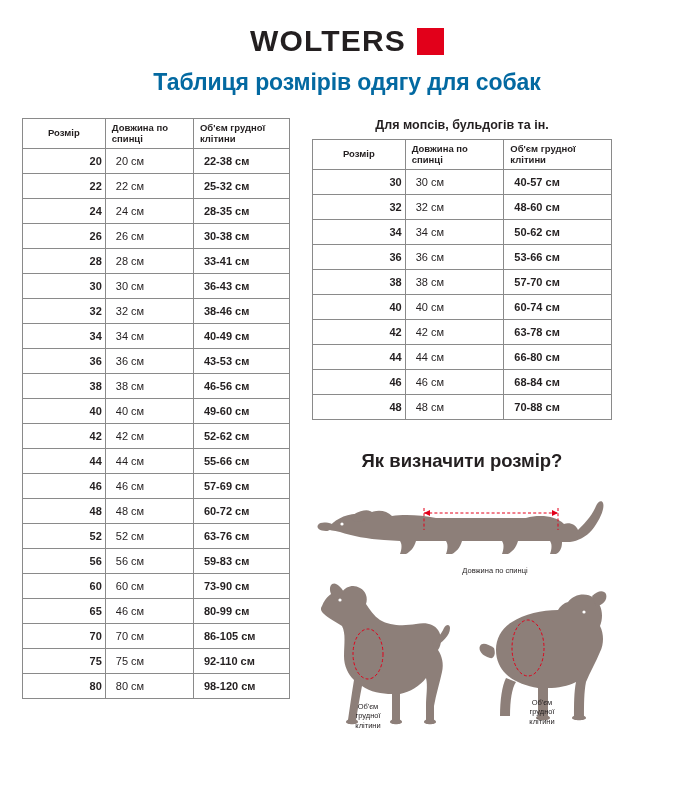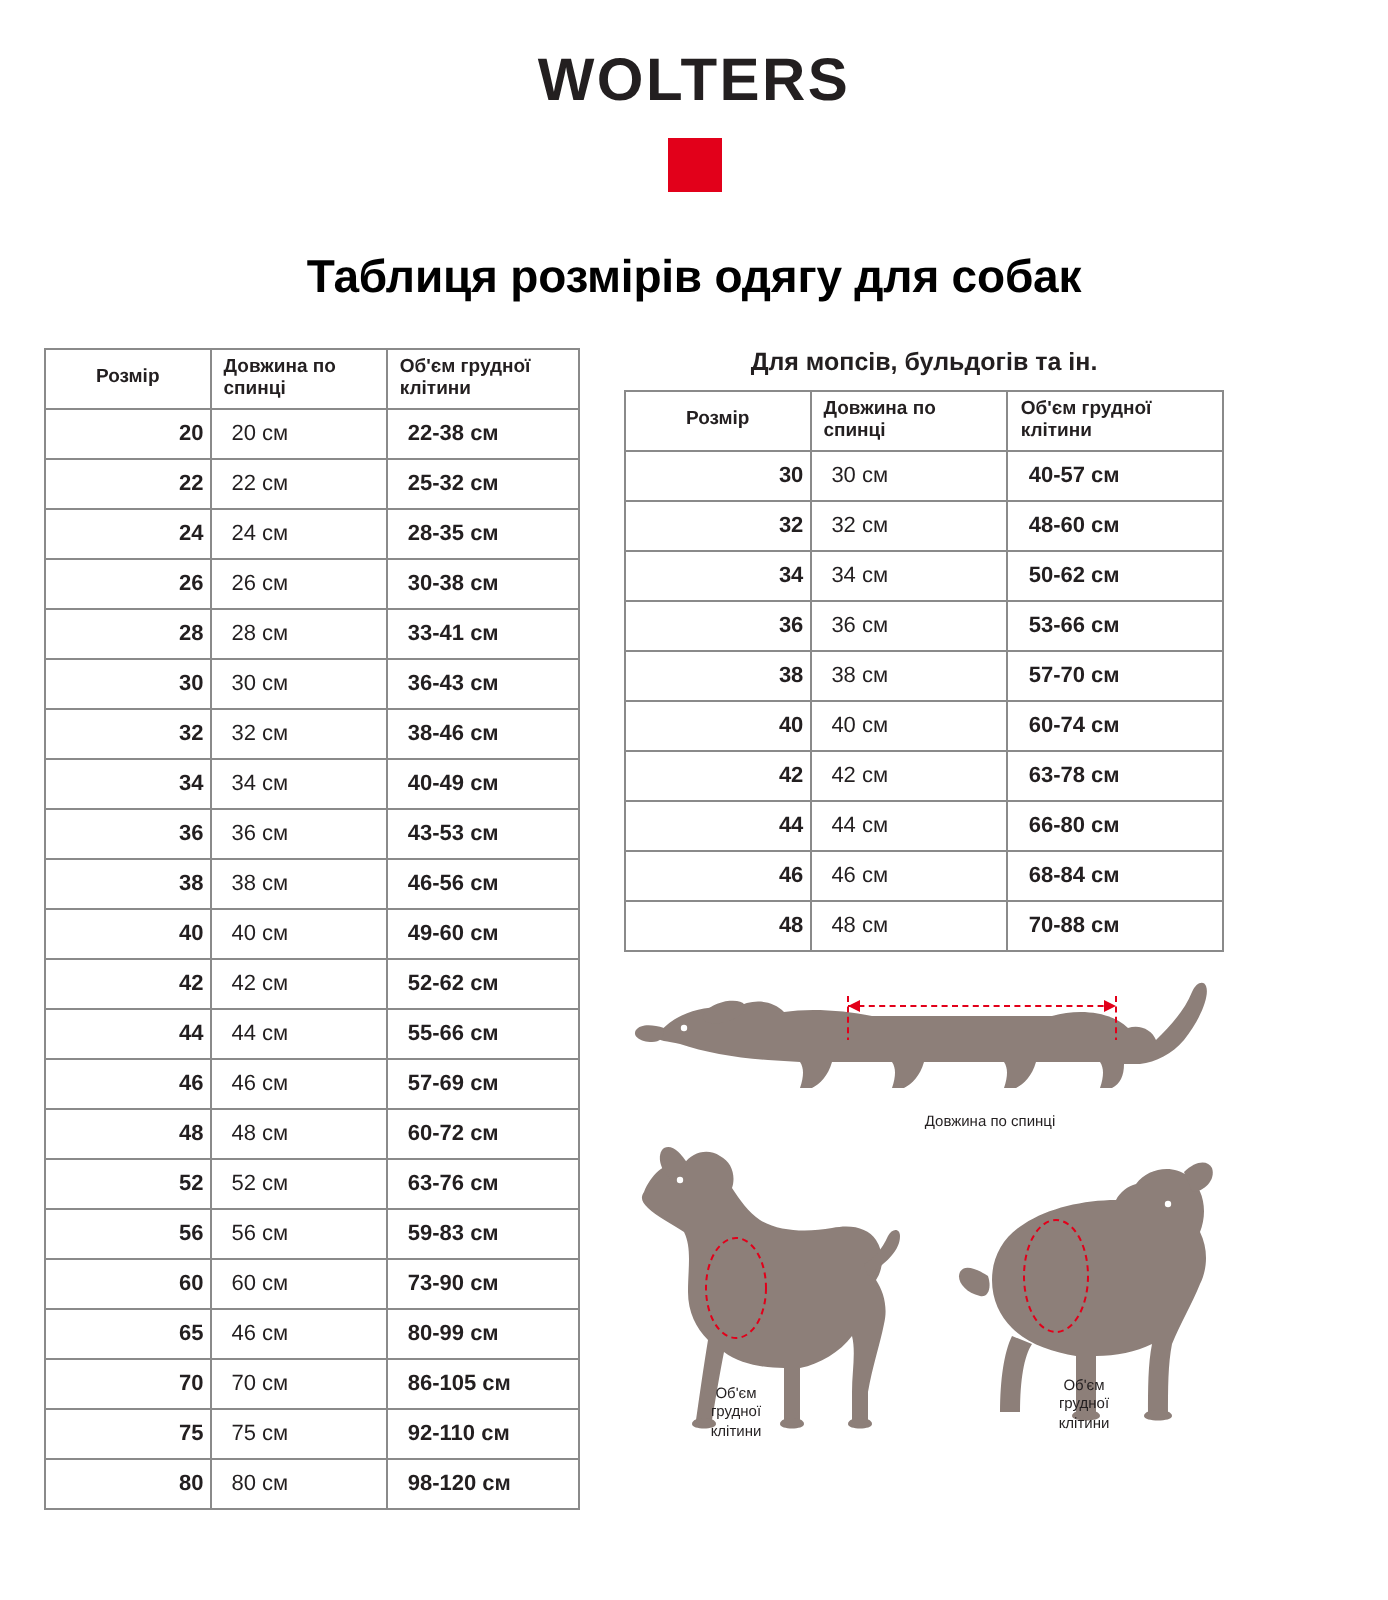--- a/index.html
+++ b/index.html
@@ -17,42 +17,41 @@
     overflow: hidden;
   }
 
   
   .brand {
     display: flex;
     align-items: center;
     justify-content: center;
     gap: 11px;
     margin-top: 24px;
-    flex-direction: column;
   }
   .brand-word {
     font-family: "Liberation Sans", sans-serif;
     font-weight: bold;
     font-size: 30px;
     letter-spacing: 1.2px;
     color: #231f20;
   }
   .brand-square {
     width: 27px;
     height: 27px;
     background: #e2001a;
     display: block;
   }
 
   .page-title {
     text-align: center;
     font-size: 23px;
     font-weight: bold;
-    color: #000000;
-    margin: 29px 0 0 0;
+    color: #0369a1;
+    margin: 11px 0 0 0;
     letter-spacing: -0.1px;
   }
 
   
   .content {
     display: flex;
     padding: 0 22px;
     margin-top: 22px;
     gap: 22px;
     align-items: flex-start;
@@ -324,20 +323,21 @@
             <td class="c3">68-84 см</td>
           </tr>
           <tr>
             <td class="c1">48</td>
             <td class="c2">48 см</td>
             <td class="c3">70-88 см</td>
           </tr>
         </tbody>
     </table>
 
+    <div class="howto-title">Як визначити розмір?</div>
 
     <div class="howto-figures">
 
       <svg width="300" height="92" viewBox="0 0 300 92">
         <g fill="#8d7f79">
           <path d="M18 40 C26 30, 42 26, 56 28 C64 23, 74 24, 80 30 C92 28, 110 29, 124 32
                    L214 32 C228 28, 244 30, 252 38 C258 36, 264 39, 266 44
                    C272 38, 280 30, 284 20 C286 15, 290 14, 291 17 C293 22, 288 34, 280 44
                    C274 51, 266 55, 258 56 L250 56 C250 62, 248 66, 244 68 L238 68
                    C240 62, 240 58, 238 55 L206 55 C204 62, 200 66, 196 68 L190 68

